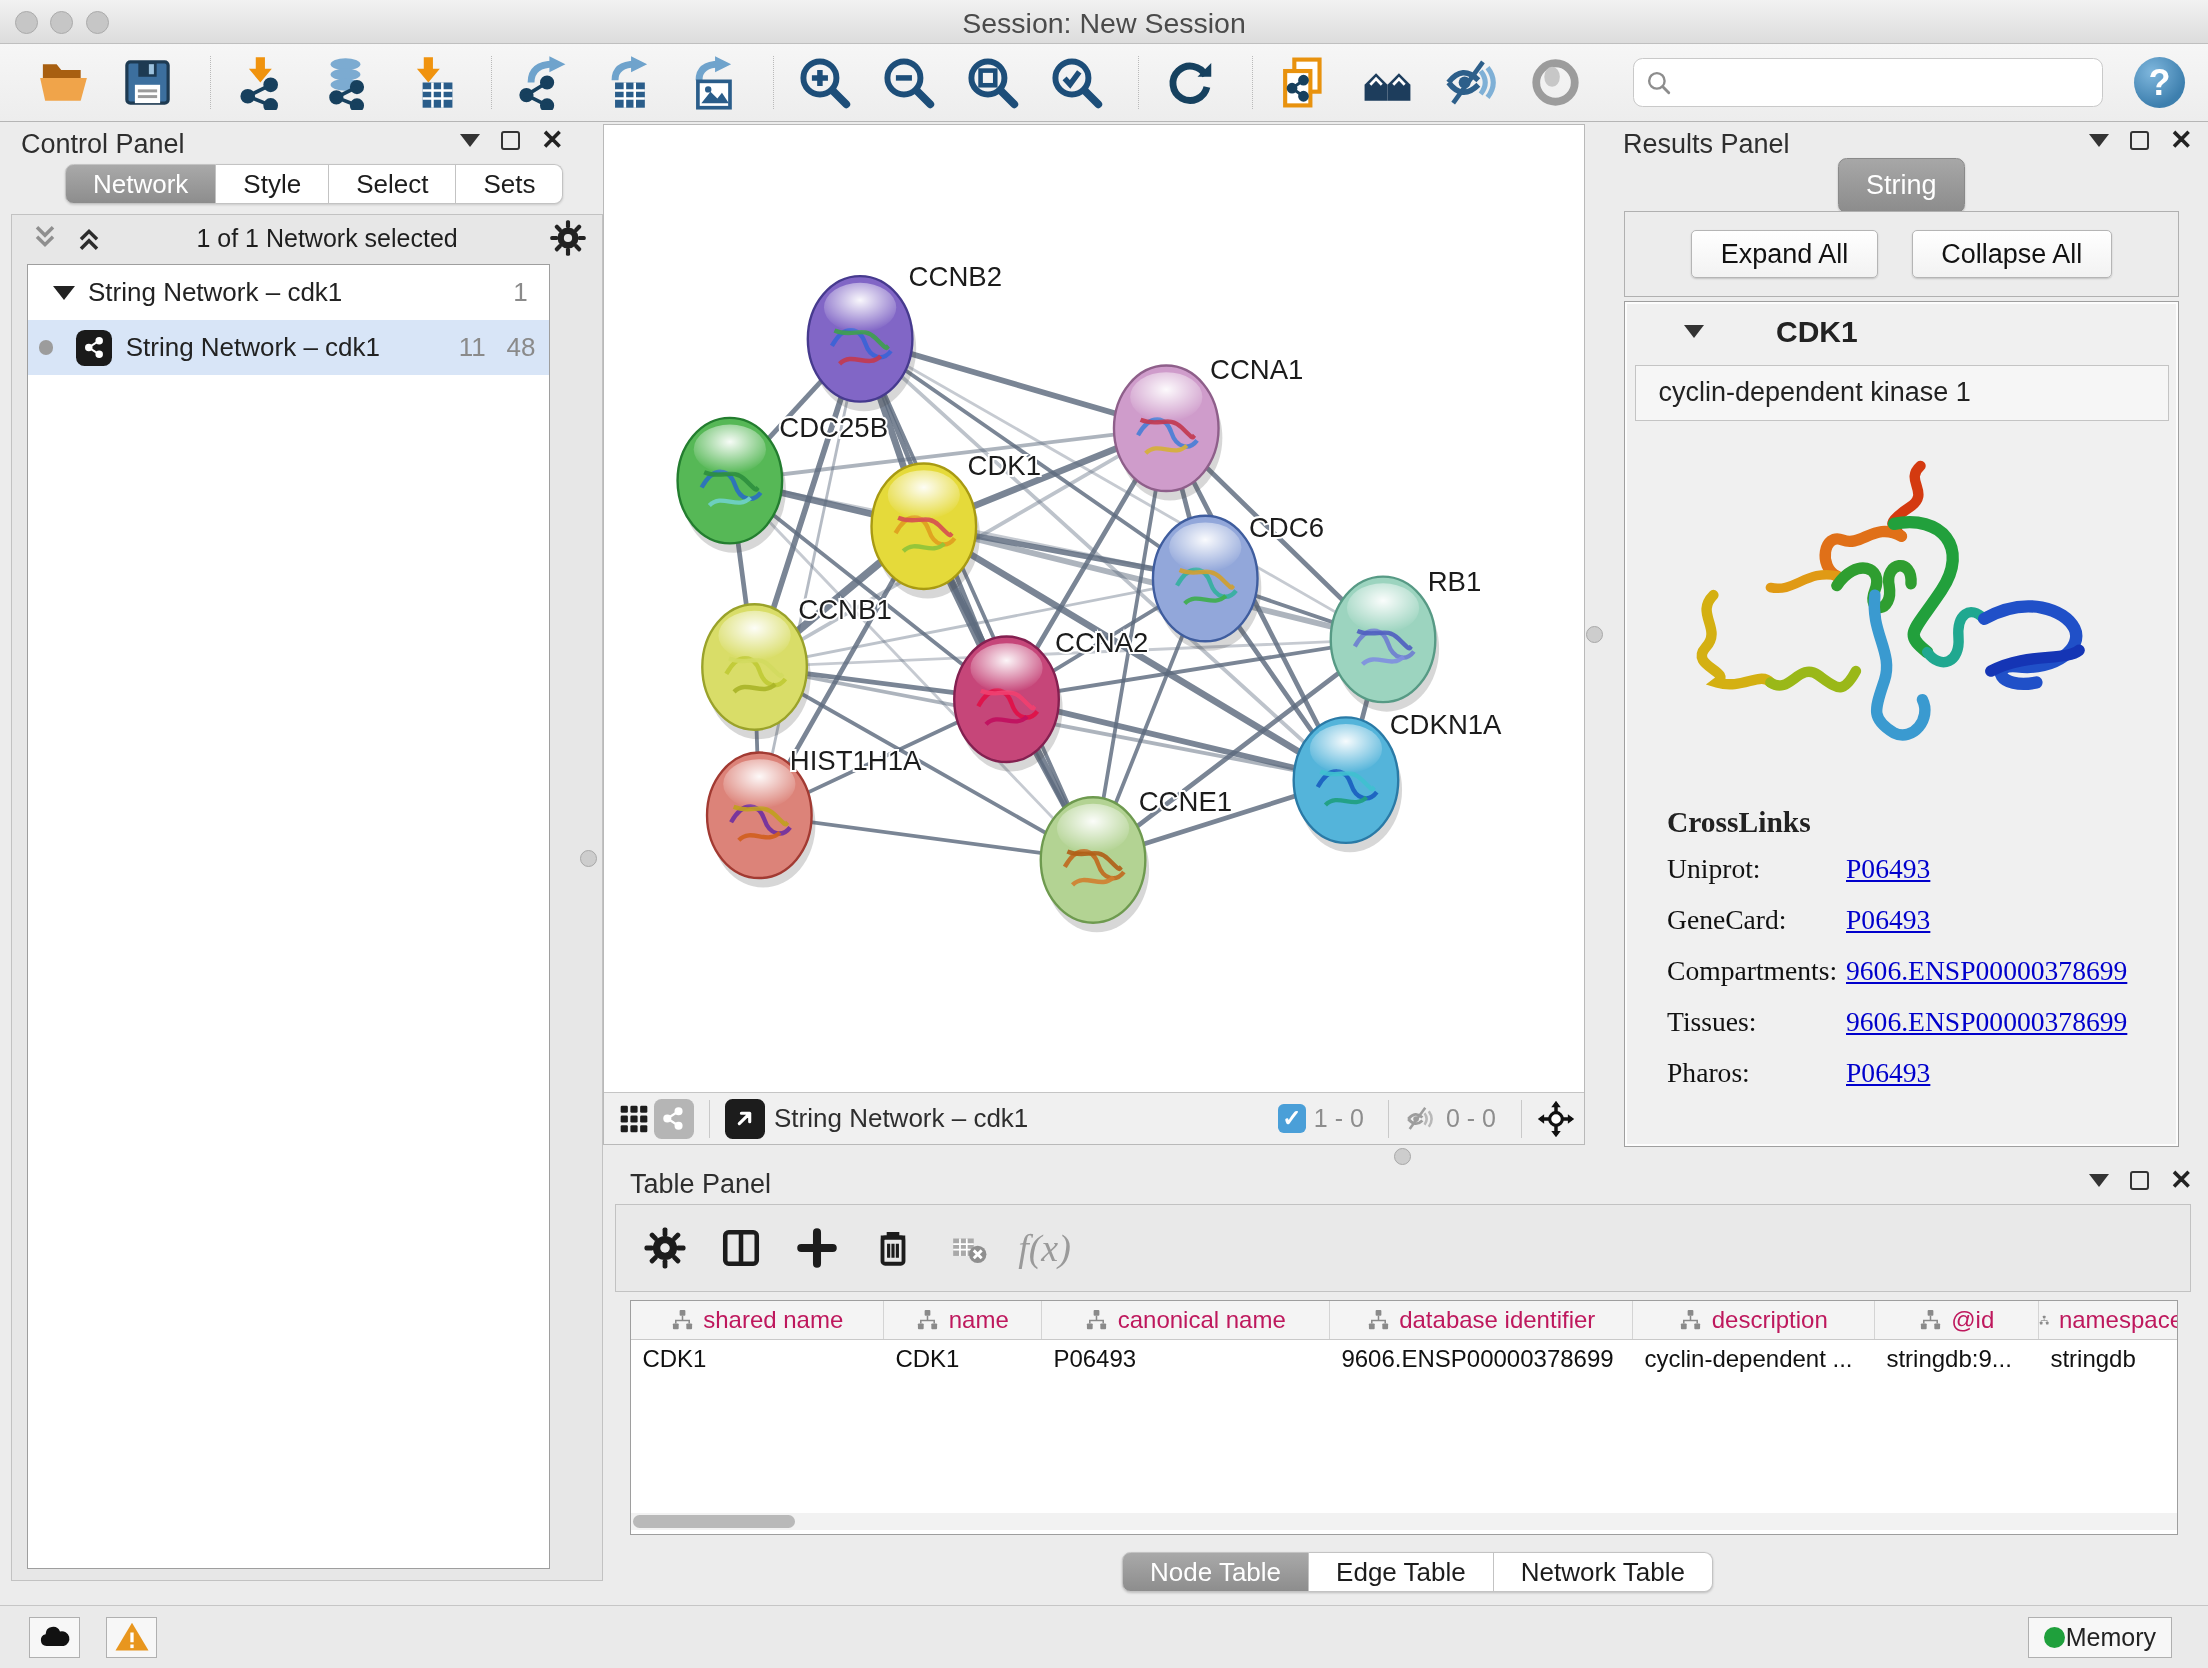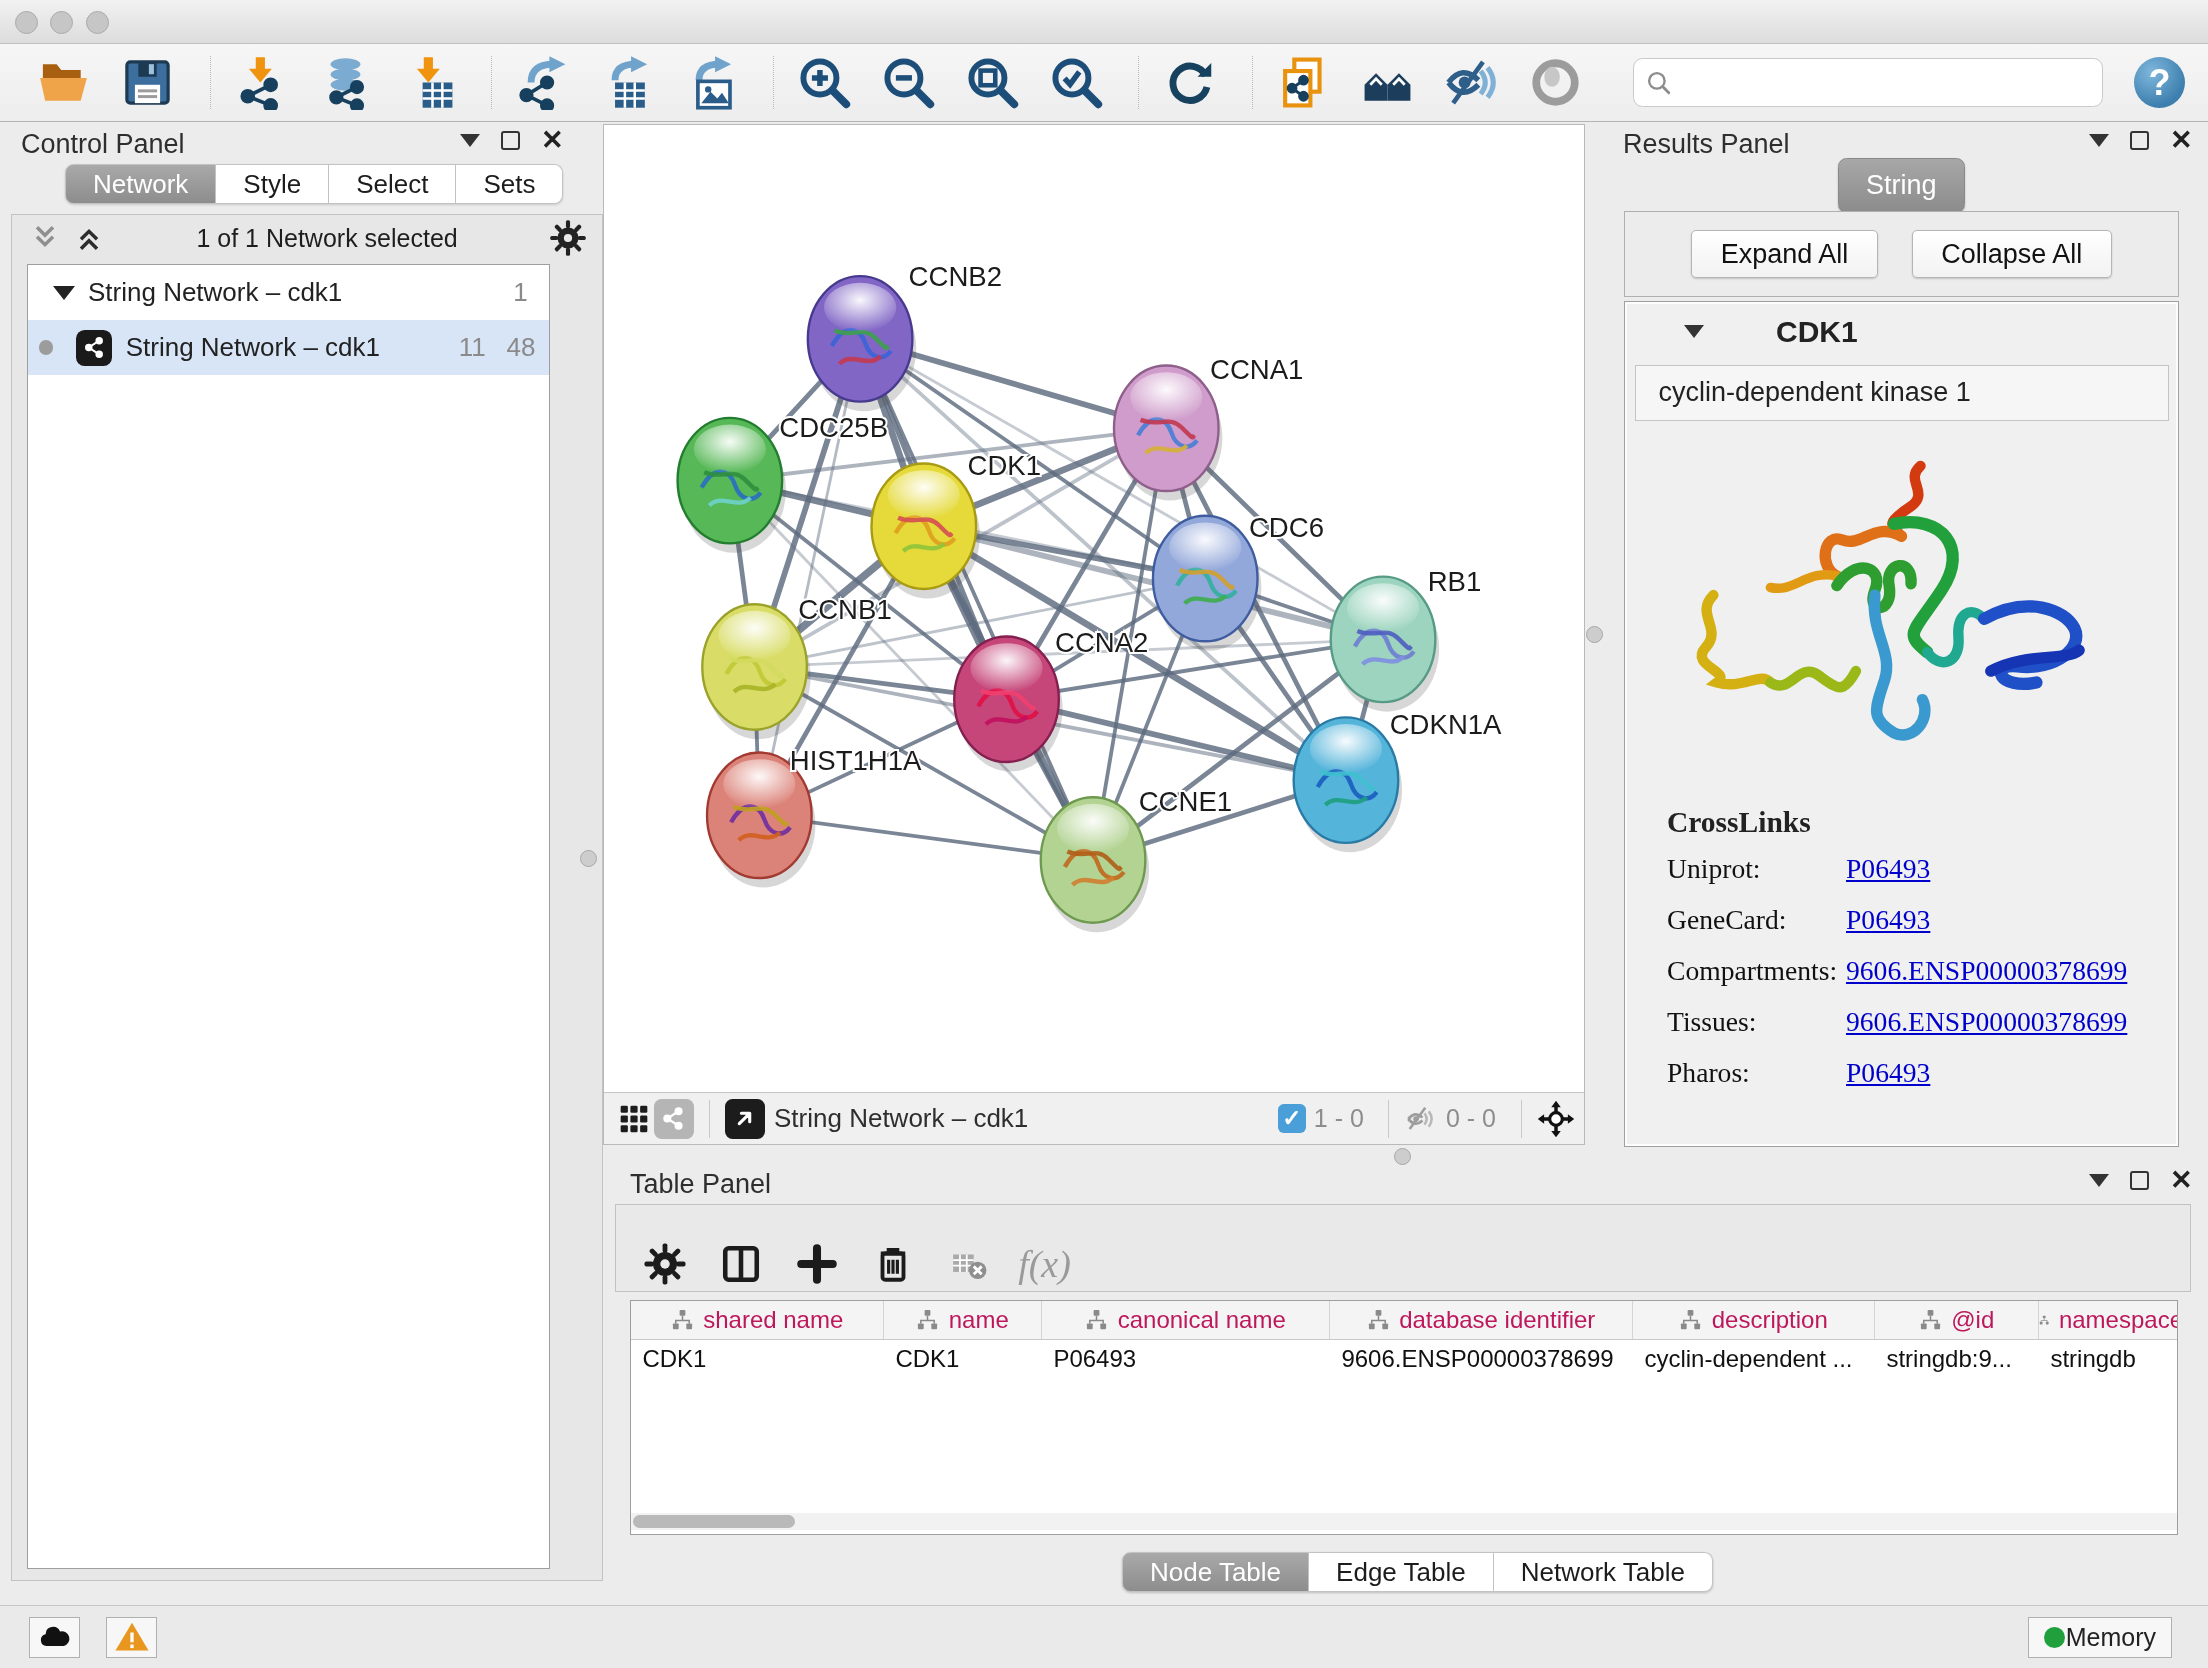--- a/index.html
+++ b/index.html
@@ -89,21 +89,21 @@
   .rp-desc { margin:3.8px 9.5px 0 9.5px; border:1px solid #c4c4c4; background:#f6f6f6;
     font-size:27px; padding:11.4px 0 11.4px 23px; }
   .xl-wrap { font-family:"Liberation Serif", serif; margin-left:42px; }
   .xl-head { font-size:29.5px; font-weight:bold; margin-bottom:13.3px; }
   .xl-row { display:flex; font-size:27.6px; margin-bottom:19px; }
   .xl-label { width:179px; color:#111; }
   .xl-row a { color:#0000cc; text-decoration:underline; }
 
   
   .tp-toolbar { position:absolute; left:615px; top:1204px; width:1576px; height:88px;
-    background:#e9e9e9; border:1px solid #c2c2c2; display:flex; align-items:flex-end; padding-left:21px; gap:21px; }
+    background:#e9e9e9; border:1px solid #c2c2c2; display:flex; align-items:center; padding-left:21px; gap:21px; }
   .tp-btn { width:55px; height:55px; display:flex; align-items:center; justify-content:center; }
   .fx { font-family:"Liberation Serif", serif; font-style:italic; font-size:38px; color:#9a9a9a; }
   .tp-table { position:absolute; left:630px; top:1300px; width:1548px; height:235px;
     background:#fff; border:1px solid #9e9e9e; overflow:hidden; }
   .thead { display:flex; height:39px; background:#f4f4f4; border-bottom:1px solid #c9c9c9; }
   .th { display:flex; align-items:center; justify-content:center; gap:9.5px; font-size:24px;
     color:#be185d; border-right:1px solid #d4d4d4; overflow:hidden; white-space:nowrap; flex:none; }
   .trow { display:flex; height:38px; }
   .td { font-size:24px; color:#111; padding-left:11.4px; display:flex; align-items:center;
     overflow:hidden; white-space:nowrap; flex:none; }
@@ -123,20 +123,21 @@
 
   text.nodelabel { font-size:29px; fill:#1b1b1b; paint-order:stroke; stroke:#ffffff; stroke-width:4px; }
 </style>
 </head>
 <body>
 
 <div class="titlebar">
   <div class="traffic" style="left:15px"></div>
   <div class="traffic" style="left:50px"></div>
   <div class="traffic" style="left:86px"></div>
+  <div class="win-title">Session: New Session</div>
 </div>
 
 <div class="toolbar">
   <div class="tbtn">
     <svg viewBox="0 0 24 24">
         <path d="M3 4h6l2 2.5h8.5v4H3z" fill="#a85f10"></path>
         <path d="M1.8 10h20.4L19.5 20H4z" fill="#f0a44a"></path>
       </svg>
   </div>
   <div class="tbtn">

